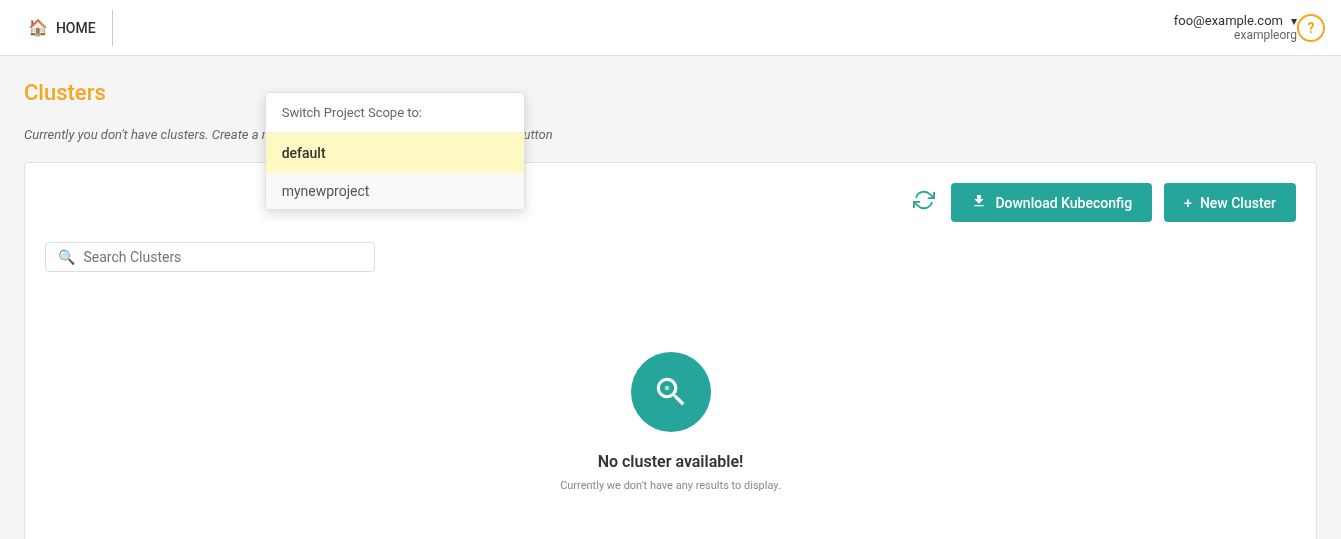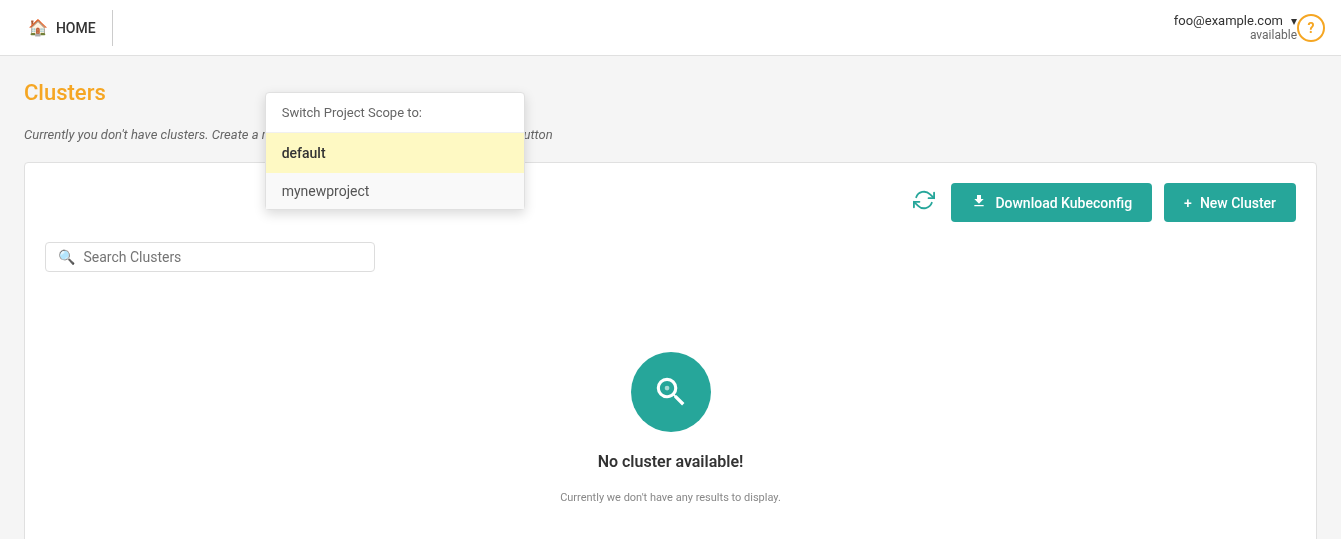--- a/index.html
+++ b/index.html
@@ -260,21 +260,21 @@
     .empty-icon-circle svg {
       width: 38px;
       height: 38px;
       fill: #fff;
     }
 
     .empty-title {
       font-size: 16px;
       font-weight: 600;
       color: #333;
-      margin-bottom: 20px;
+      margin-bottom: 8px;
     }
 
     .empty-subtitle {
       font-size: 11px;
       color: #888;
     }
 
     .chevron-down {
       font-size: 12px;
       margin-left: 4px;
@@ -303,21 +303,21 @@
       </div>
     </div>
   </div>
 
   <div class="nav-right">
     <div class="user-info">
       <div class="user-email">
         <span>foo@example.com</span>
         <span class="chevron-down">▾</span>
       </div>
-      <span class="user-org">available</span>
+      <span class="user-org">exampleorg</span>
     </div>
     <div class="help-icon">
       <span>?</span>
     </div>
   </div>
 </nav>
 
 <div class="main-content">
   <h1 class="page-title">Clusters</h1>
   <p class="page-subtitle">Currently you don't have clusters. Create a new cluster by clicking on the NEW CLUSTER button</p>

